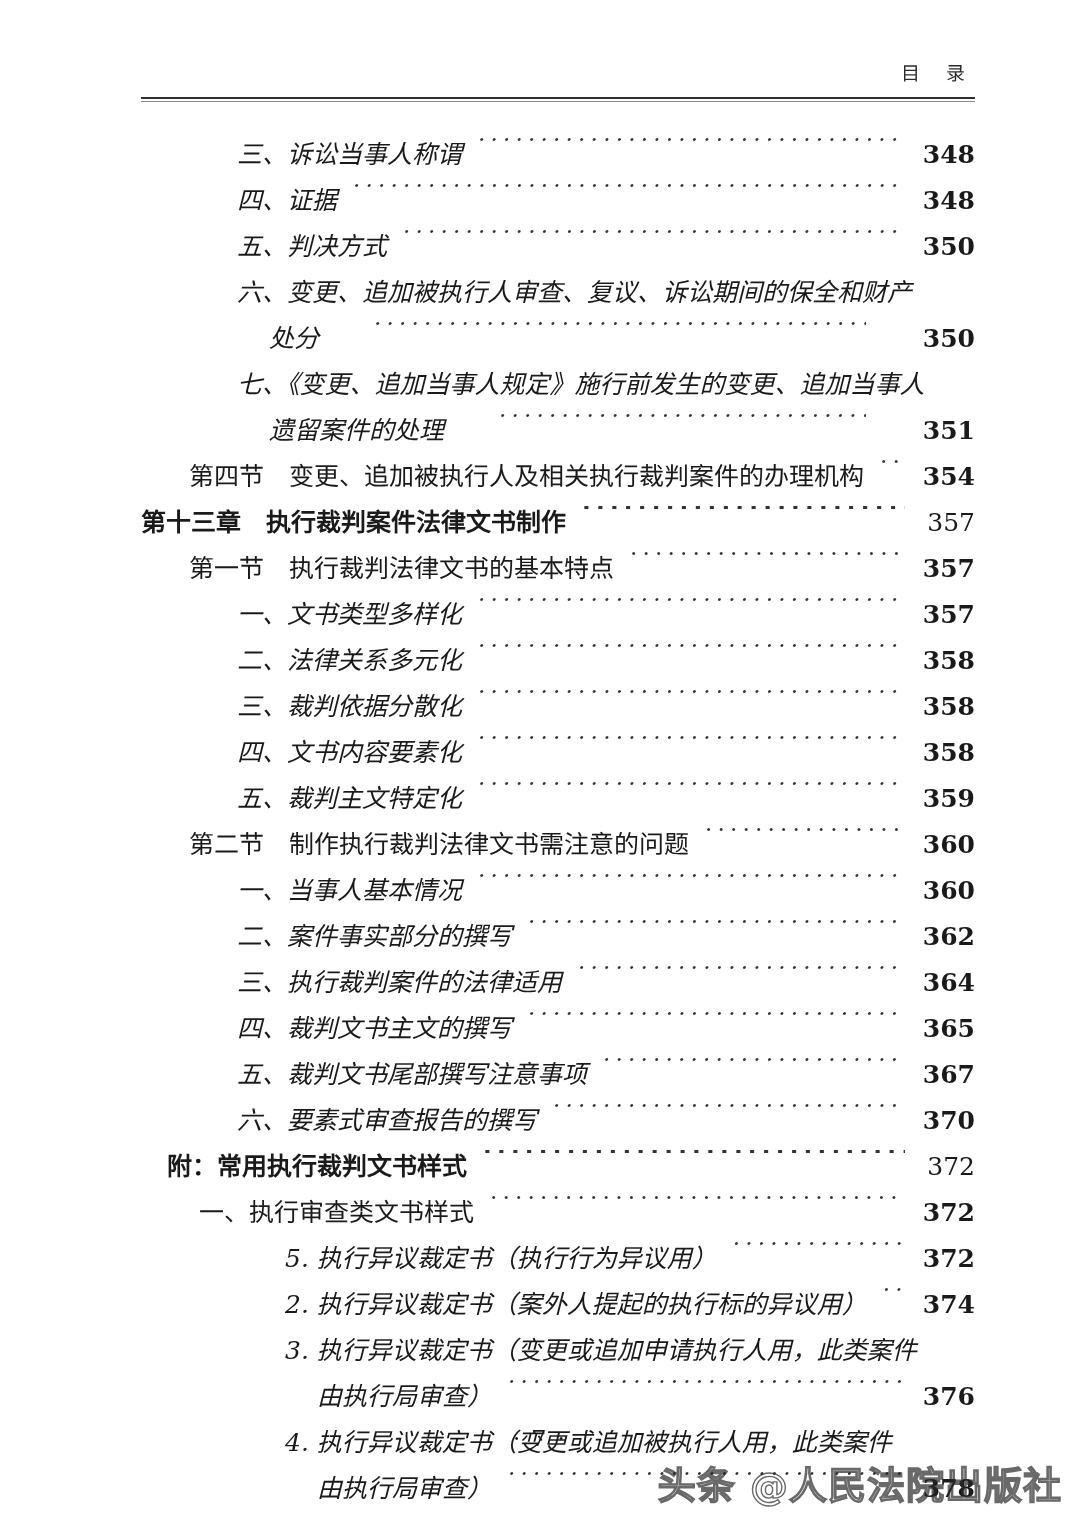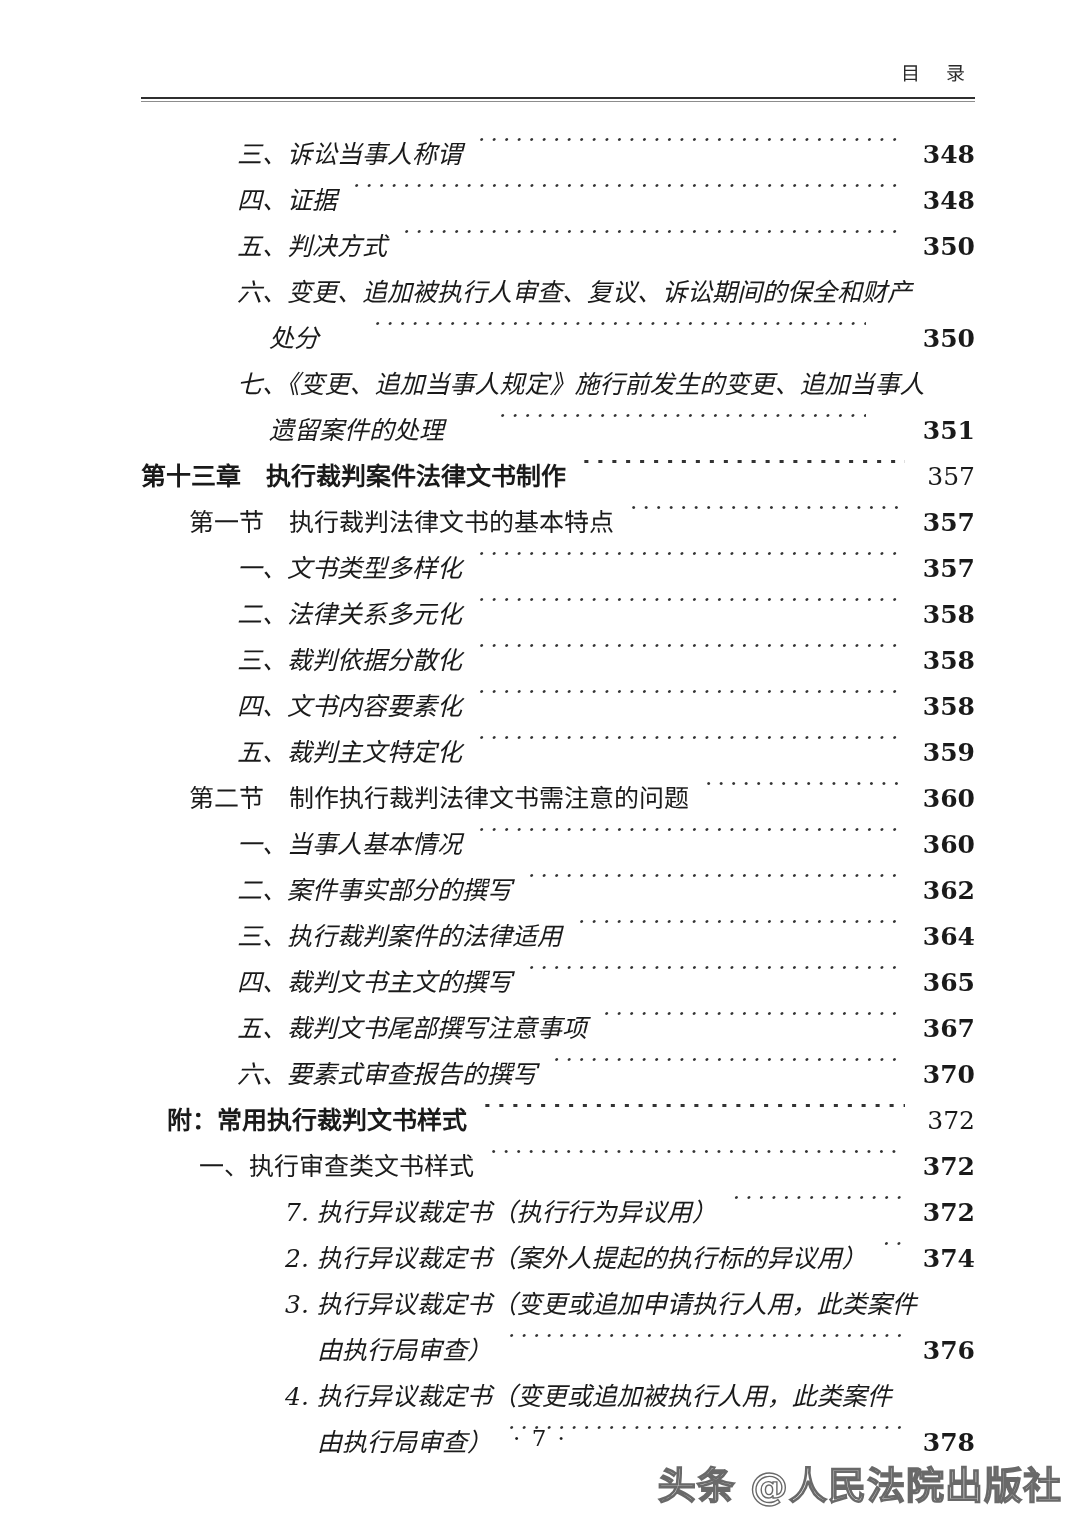--- a/index.html
+++ b/index.html
@@ -209,20 +209,25 @@
       <div class="toc-line lvl-item style-kai nodots">
         <span class="label">七、《变更、追加当事人规定》施行前发生的变更、追加当事人</span>
         <span class="leader"></span>
         <span class="pageno blank"></span>
       </div>
       <div class="toc-line lvl-cont1 style-kai">
         <span class="label">遗留案件的处理</span>
         <span class="leader"></span>
         <span class="pageno">351</span>
       </div>
+      <div class="toc-line lvl-section style-song">
+        <span class="label">第四节　变更、追加被执行人及相关执行裁判案件的办理机构</span>
+        <span class="leader"></span>
+        <span class="pageno">354</span>
+      </div>
       <div class="toc-line lvl-chapter style-hei">
         <span class="label">第十三章　执行裁判案件法律文书制作</span>
         <span class="leader"></span>
         <span class="pageno">357</span>
       </div>
       <div class="toc-line lvl-section style-song">
         <span class="label">第一节　执行裁判法律文书的基本特点</span>
         <span class="leader"></span>
         <span class="pageno">357</span>
       </div>
@@ -290,21 +295,21 @@
         <span class="label">附：常用执行裁判文书样式</span>
         <span class="leader"></span>
         <span class="pageno">372</span>
       </div>
       <div class="toc-line lvl-app-item style-song">
         <span class="label">一、执行审查类文书样式</span>
         <span class="leader"></span>
         <span class="pageno">372</span>
       </div>
       <div class="toc-line lvl-sub style-kai">
-        <span class="label">7. 执行异议裁定书（执行行为异议用）</span>
+        <span class="label">5. 执行异议裁定书（执行行为异议用）</span>
         <span class="leader"></span>
         <span class="pageno">372</span>
       </div>
       <div class="toc-line lvl-sub style-kai">
         <span class="label">2. 执行异议裁定书（案外人提起的执行标的异议用）</span>
         <span class="leader"></span>
         <span class="pageno">374</span>
       </div>
       <div class="toc-line lvl-sub style-kai nodots">
         <span class="label">3. 执行异议裁定书（变更或追加申请执行人用，此类案件</span>

